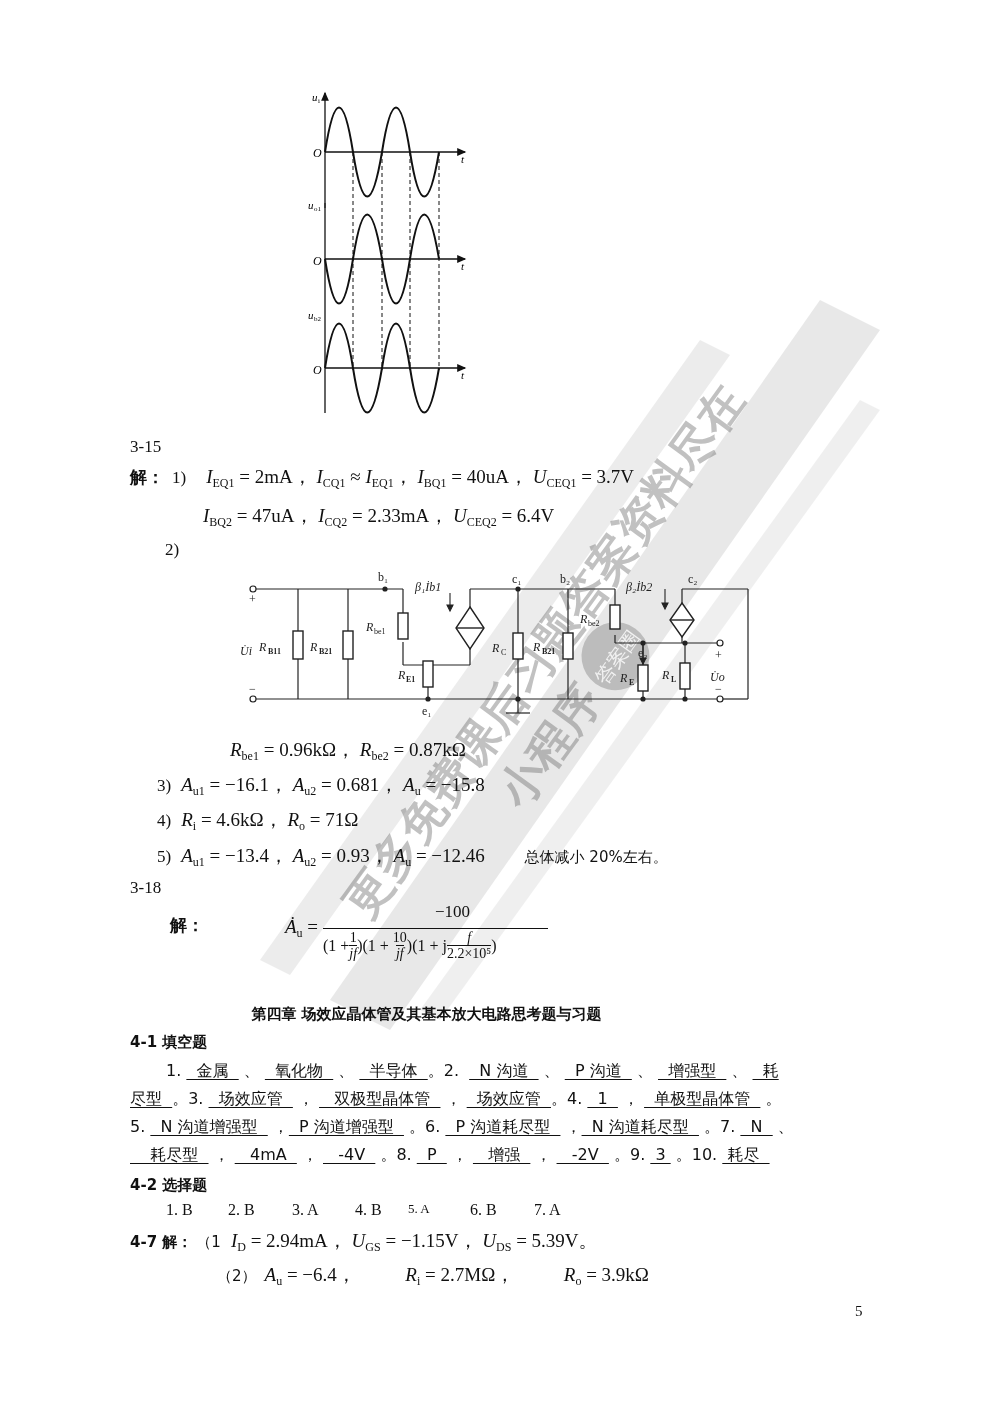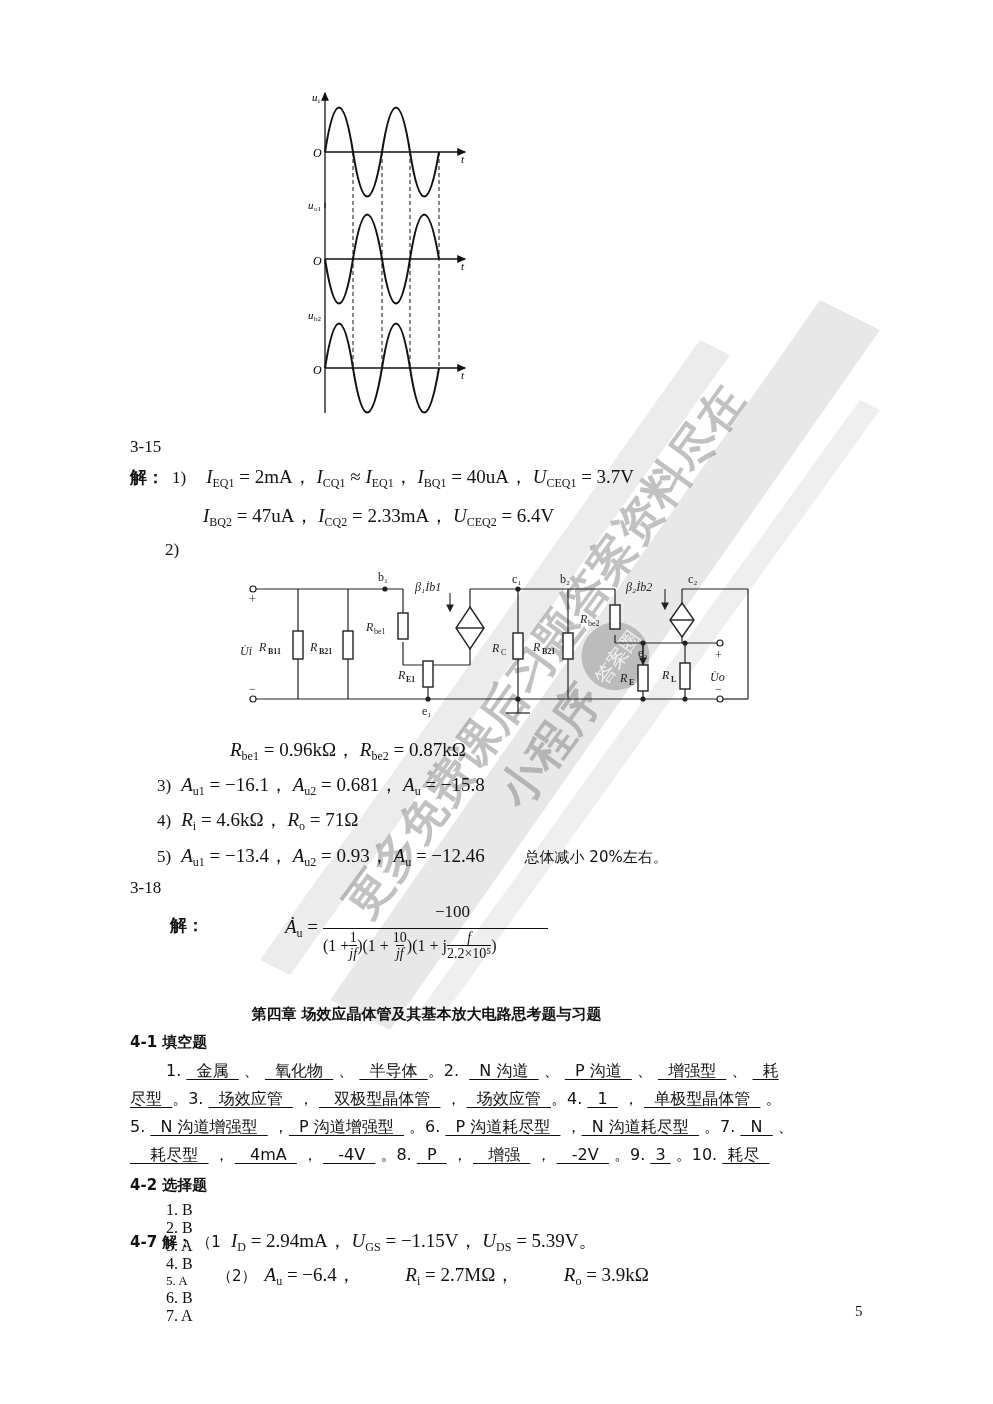--- a/index.html
+++ b/index.html
@@ -273,21 +273,21 @@
 <div class="abs cjk bold" style="left:130px;top:1033px;font-size:15px;">4-1  填空题</div>
 
 <div class="abs fill cjk" id="fill-lines" style="left:130px;top:1057px;width:735px;">
   <div style="padding-left:36px;"><span>1.&nbsp;</span><span class="u">&nbsp;&nbsp;金属&nbsp;&nbsp;</span><span>&nbsp;、&nbsp;</span><span class="u">&nbsp;&nbsp;氧化物&nbsp;&nbsp;</span><span>&nbsp;、&nbsp;</span><span class="u">&nbsp;&nbsp;半导体&nbsp;&nbsp;</span><span>。2.&nbsp;&nbsp;</span><span class="u">&nbsp;&nbsp;N&nbsp;沟道&nbsp;&nbsp;</span><span>&nbsp;、&nbsp;</span><span class="u">&nbsp;&nbsp;P&nbsp;沟道&nbsp;&nbsp;</span><span>&nbsp;、&nbsp;</span><span class="u">&nbsp;&nbsp;增强型&nbsp;&nbsp;</span><span>&nbsp;、&nbsp;</span><span class="u">&nbsp;&nbsp;耗</span></div>
   <div><span class="u">尽型&nbsp;&nbsp;</span><span>。3.&nbsp;</span><span class="u">&nbsp;&nbsp;场效应管&nbsp;&nbsp;</span><span>&nbsp;，&nbsp;</span><span class="u">&nbsp;&nbsp;&nbsp;双极型晶体管&nbsp;&nbsp;</span><span>&nbsp;，&nbsp;</span><span class="u">&nbsp;&nbsp;场效应管&nbsp;&nbsp;</span><span>。4.&nbsp;</span><span class="u">&nbsp;&nbsp;1&nbsp;&nbsp;</span><span>&nbsp;，&nbsp;</span><span class="u">&nbsp;&nbsp;单极型晶体管&nbsp;&nbsp;</span><span>&nbsp;。</span></div>
   <div><span>5.&nbsp;</span><span class="u">&nbsp;&nbsp;N&nbsp;沟道增强型&nbsp;&nbsp;</span><span>&nbsp;，</span><span class="u">&nbsp;&nbsp;P&nbsp;沟道增强型&nbsp;&nbsp;</span><span>&nbsp;。6.&nbsp;</span><span class="u">&nbsp;&nbsp;P&nbsp;沟道耗尽型&nbsp;&nbsp;</span><span>&nbsp;，</span><span class="u">&nbsp;&nbsp;N&nbsp;沟道耗尽型&nbsp;&nbsp;</span><span>&nbsp;。7.&nbsp;</span><span class="u">&nbsp;&nbsp;N&nbsp;&nbsp;</span><span>&nbsp;、</span></div>
   <div><span class="u">&nbsp;&nbsp;&nbsp;&nbsp;耗尽型&nbsp;&nbsp;</span><span>&nbsp;，&nbsp;</span><span class="u">&nbsp;&nbsp;&nbsp;4mA&nbsp;&nbsp;</span><span>&nbsp;，&nbsp;</span><span class="u">&nbsp;&nbsp;&nbsp;-4V&nbsp;&nbsp;</span><span>&nbsp;。8.&nbsp;</span><span class="u">&nbsp;&nbsp;P&nbsp;&nbsp;</span><span>&nbsp;，&nbsp;</span><span class="u">&nbsp;&nbsp;&nbsp;增强&nbsp;&nbsp;</span><span>&nbsp;，&nbsp;</span><span class="u">&nbsp;&nbsp;&nbsp;-2V&nbsp;&nbsp;</span><span>&nbsp;。9.&nbsp;</span><span class="u">&nbsp;3&nbsp;</span><span>&nbsp;。10.&nbsp;</span><span class="u">&nbsp;耗尽&nbsp;&nbsp;</span></div>
 </div>
 
 <div class="abs cjk bold" style="left:130px;top:1176px;font-size:15px;">4-2  选择题</div>
-<div class="abs" style="left:166px;top:1201px;display:flex;gap:0;flex-direction:column;">
+<div class="abs" style="left:166px;top:1201px;display:flex;gap:0;">
   <span class="txt" style="width:62px;font-size:16px;">1. B</span>
   <span class="txt" style="width:64px;font-size:16px;">2. B</span>
   <span class="txt" style="width:63px;font-size:16px;">3. A</span>
   <span class="txt" style="width:53px;font-size:16px;">4. B</span>
   <span class="txt" style="width:62px;font-size:13px;">5. A</span>
   <span class="txt" style="width:64px;font-size:16px;">6. B</span>
   <span class="txt" style="font-size:16px;">7. A</span>
 </div>
 
 <div class="abs" style="left:130px;top:1228px;">

